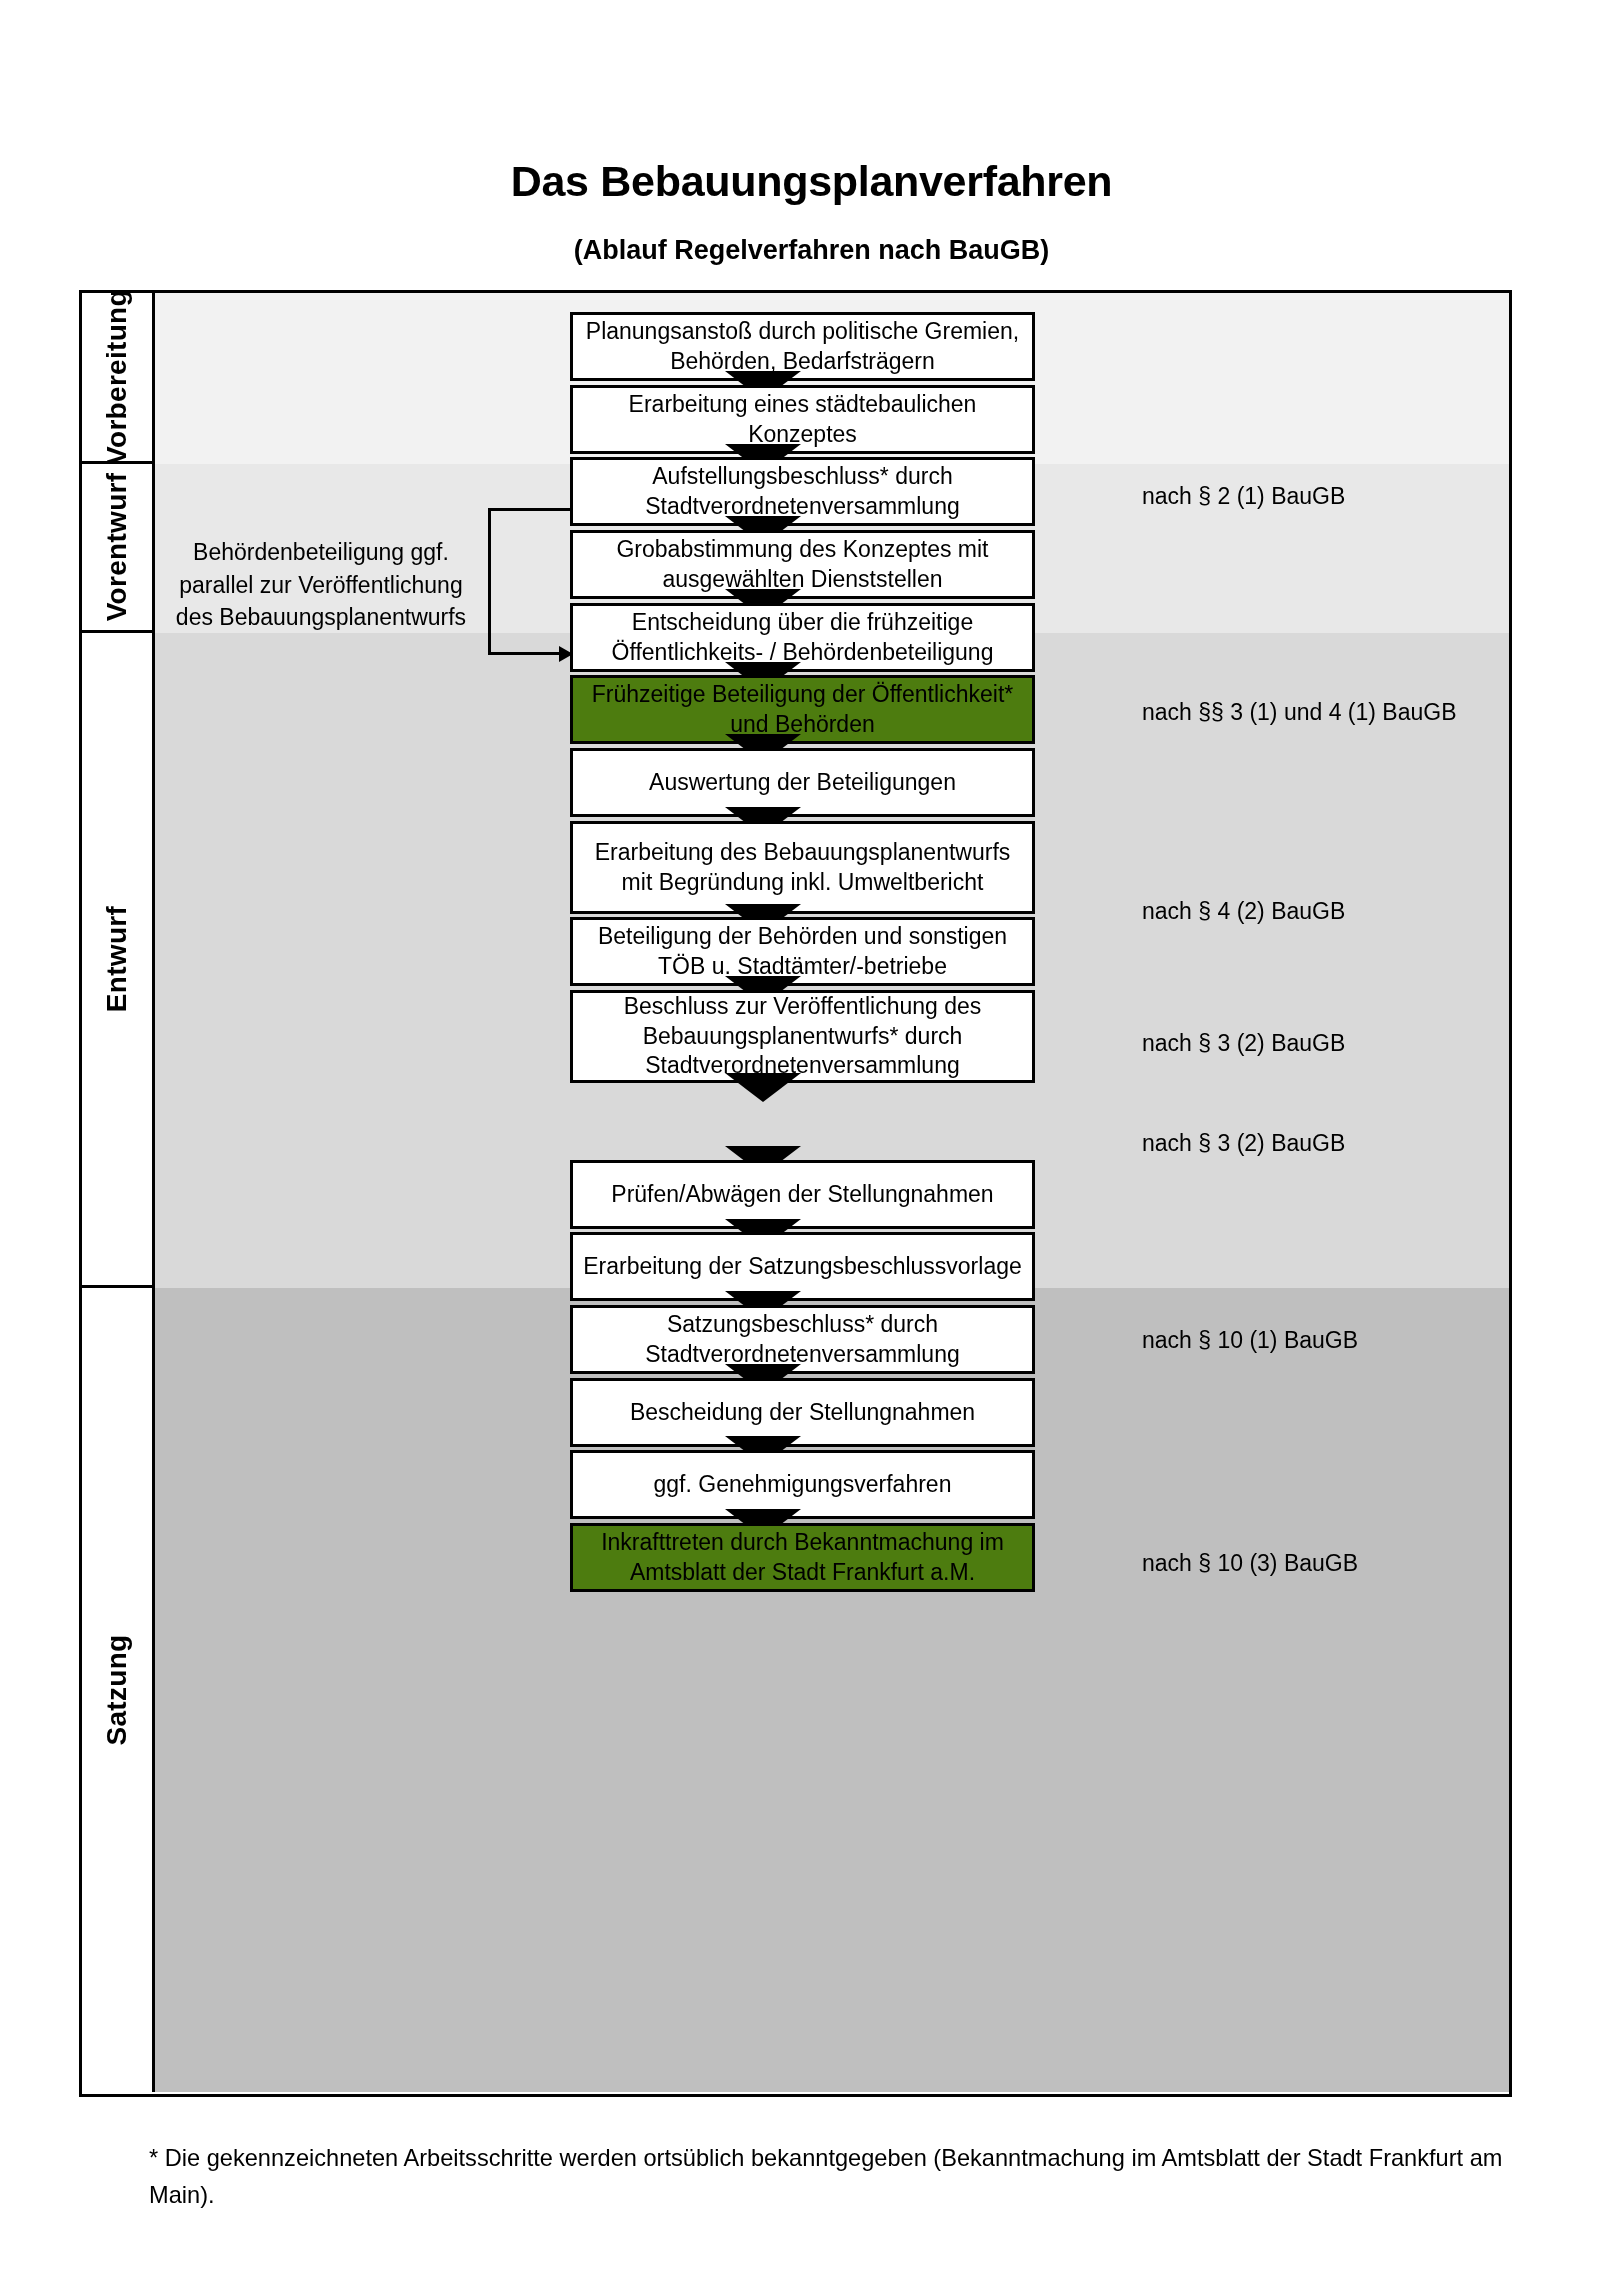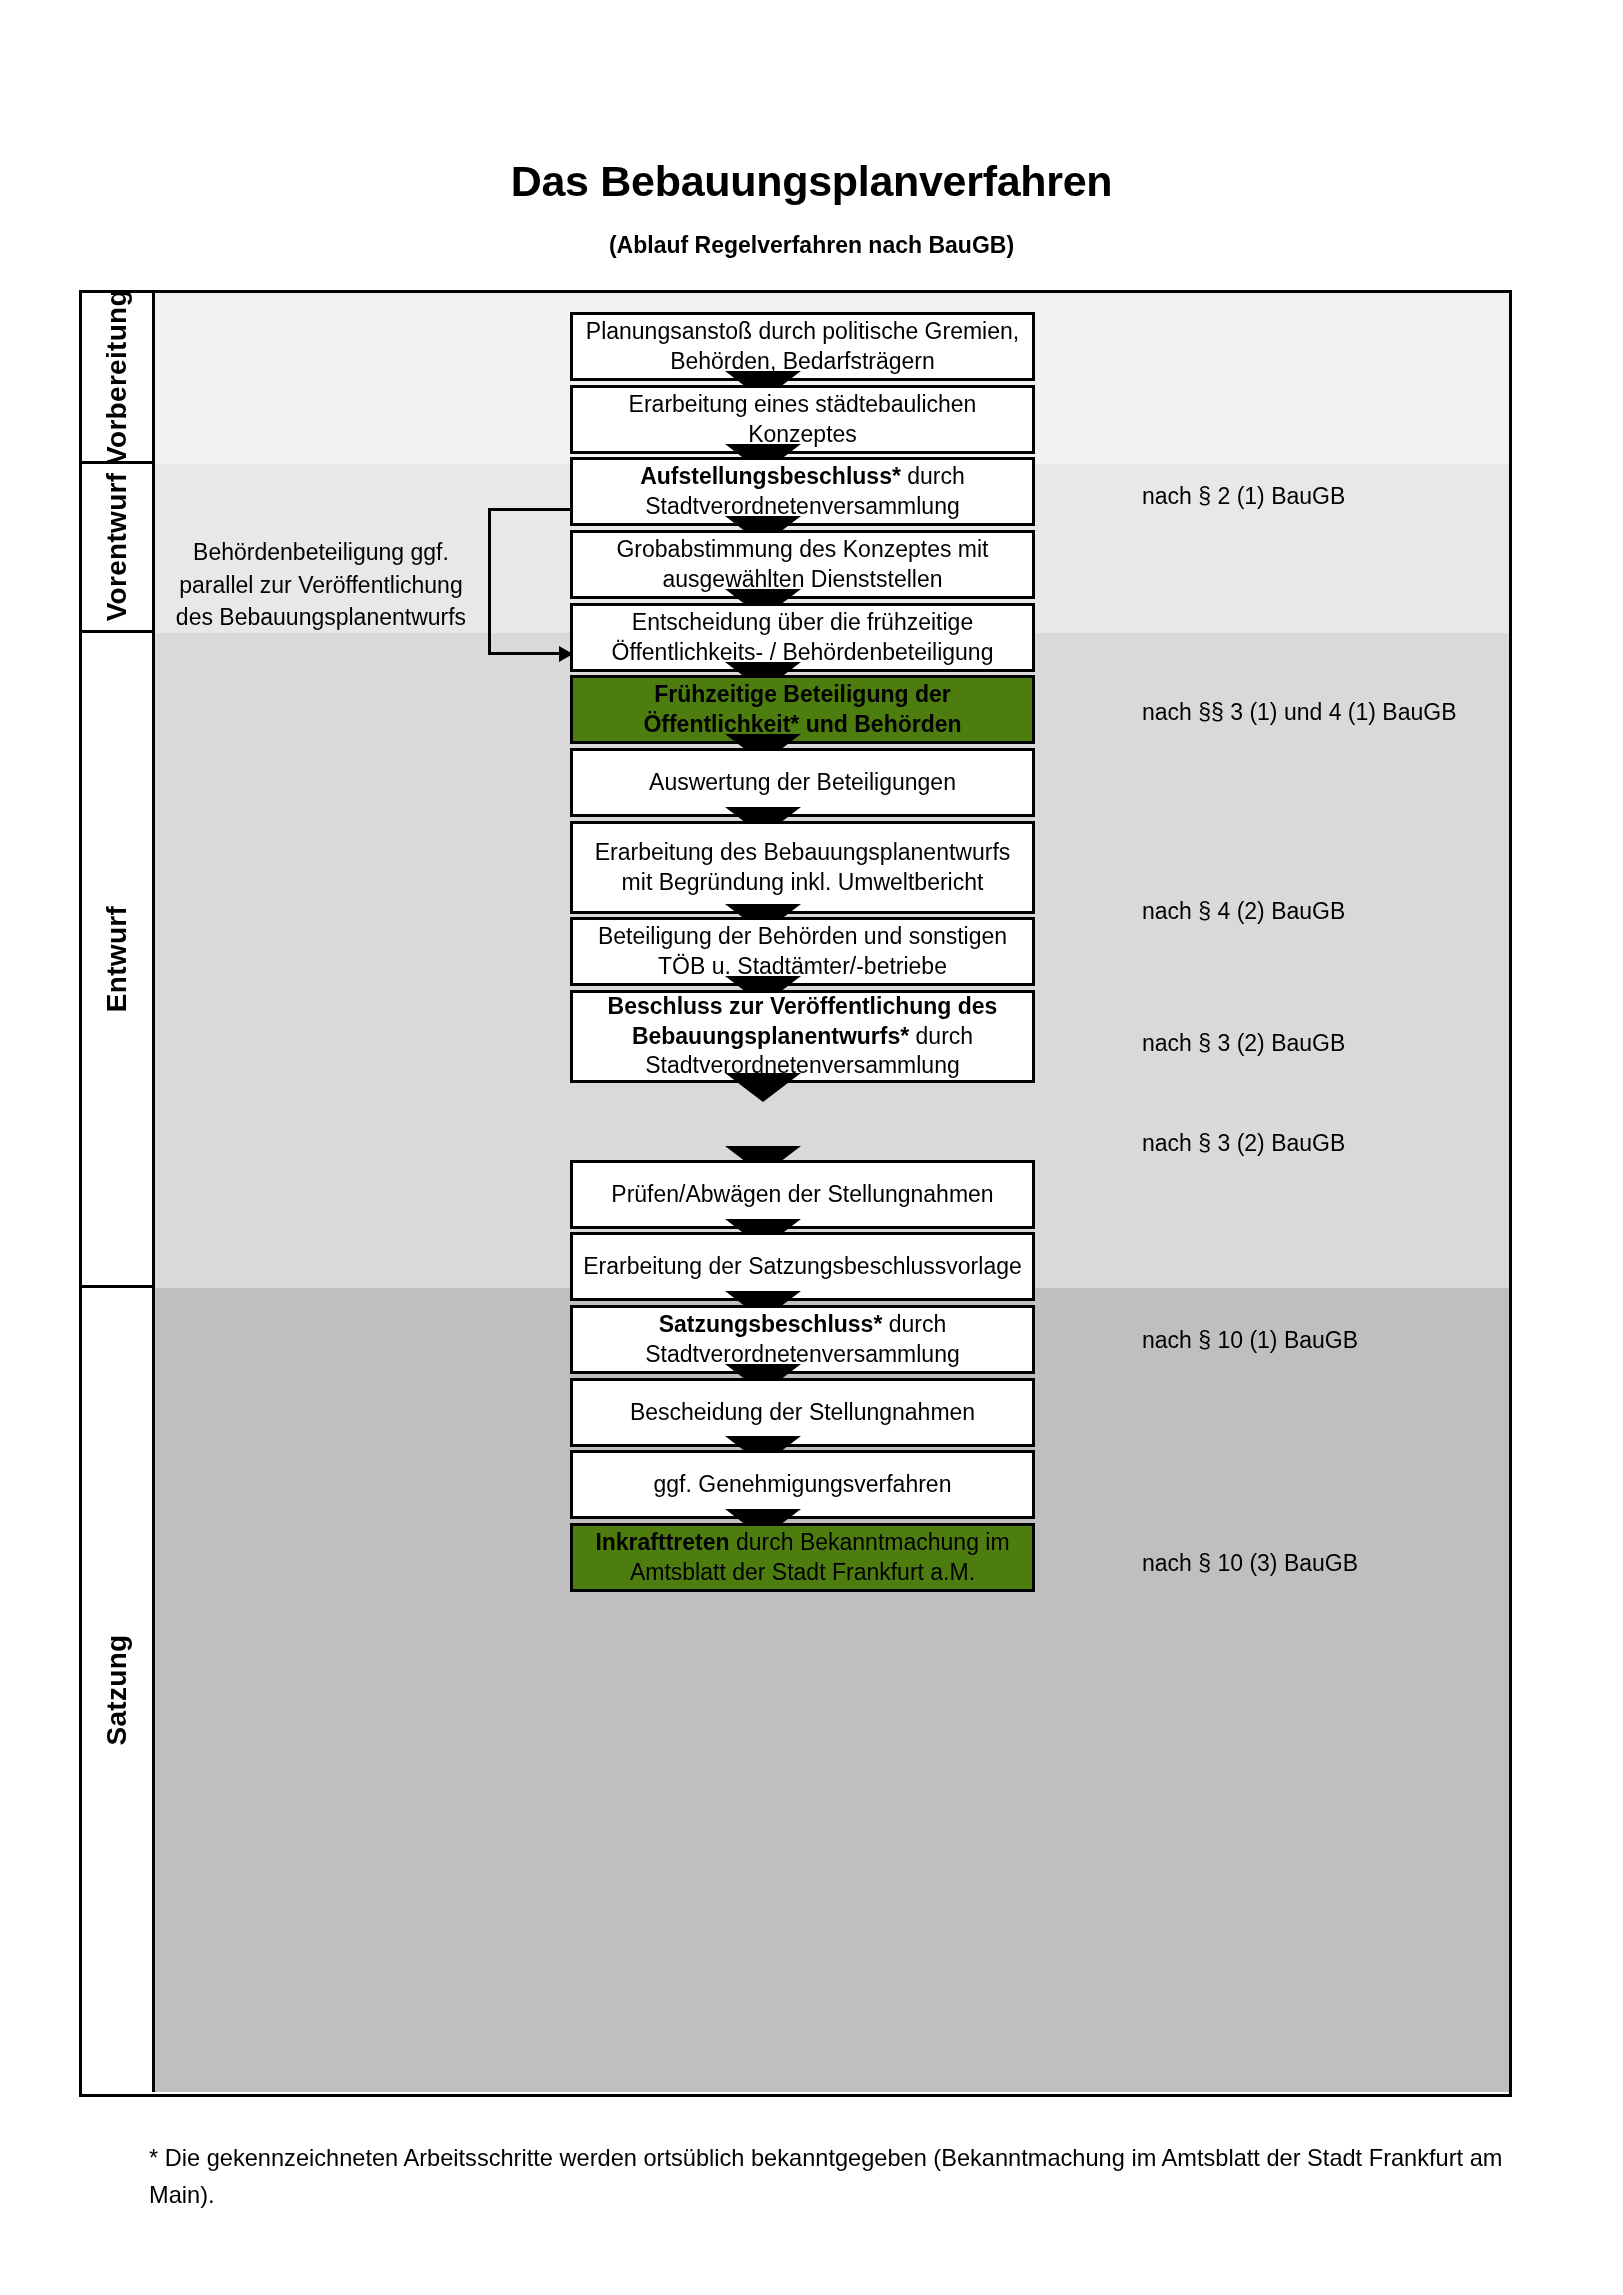--- a/index.html
+++ b/index.html
@@ -4,21 +4,21 @@
 <style>
   html,body{margin:0;padding:0;background:#fff;}
   body{width:1623px;height:2295px;position:relative;
        font-family:"Liberation Sans","DejaVu Sans",sans-serif;color:#000;
        -webkit-font-smoothing:antialiased;}
 
   
   #title{position:absolute;left:0;top:128px;width:1623px;text-align:center;
          font-size:43px;font-weight:bold;letter-spacing:-0.3px;}
   #subtitle{position:absolute;left:0;top:213px;width:1623px;text-align:center;
-            font-size:23px;font-weight:bold;}
+            font-size:27px;font-weight:bold;}
 
   
   #frame{position:absolute;left:79px;top:290px;width:1433px;height:1807px;
          border:3.9px solid #000;box-sizing:border-box;}
 
   
   .phase-col{position:absolute;left:0;top:0;width:73px;box-sizing:border-box;
              background:#fff;border-bottom:3.3px solid #000;border-right:3.3px solid #000;
              display:flex;align-items:center;justify-content:center;}
   .phase-col.last{border-bottom:none;}
@@ -26,21 +26,21 @@
                font-size:28px;font-weight:bold;letter-spacing:0.3px;}
 
   
   .band{position:absolute;left:73px;right:0;}
 
   
   .pbox{position:absolute;box-sizing:border-box;border:3.3px solid #000;
         background:#fff;display:flex;align-items:center;justify-content:center;
         text-align:center;font-size:23px;line-height:1.30;padding:2.6px 6.5px;}
   .pbox.blue{background:#4d7c0f;}
-  .pbox b{font-weight:bold;}
+  .pbox b{font-weight:normal;}
 
   
   .arrow{position:absolute;width:0;height:0;
          border-left:38px solid transparent;border-right:38px solid transparent;
          border-top:29px solid #000;}
 
   
   .note{position:absolute;font-size:23px;white-space:nowrap;}
 
   

